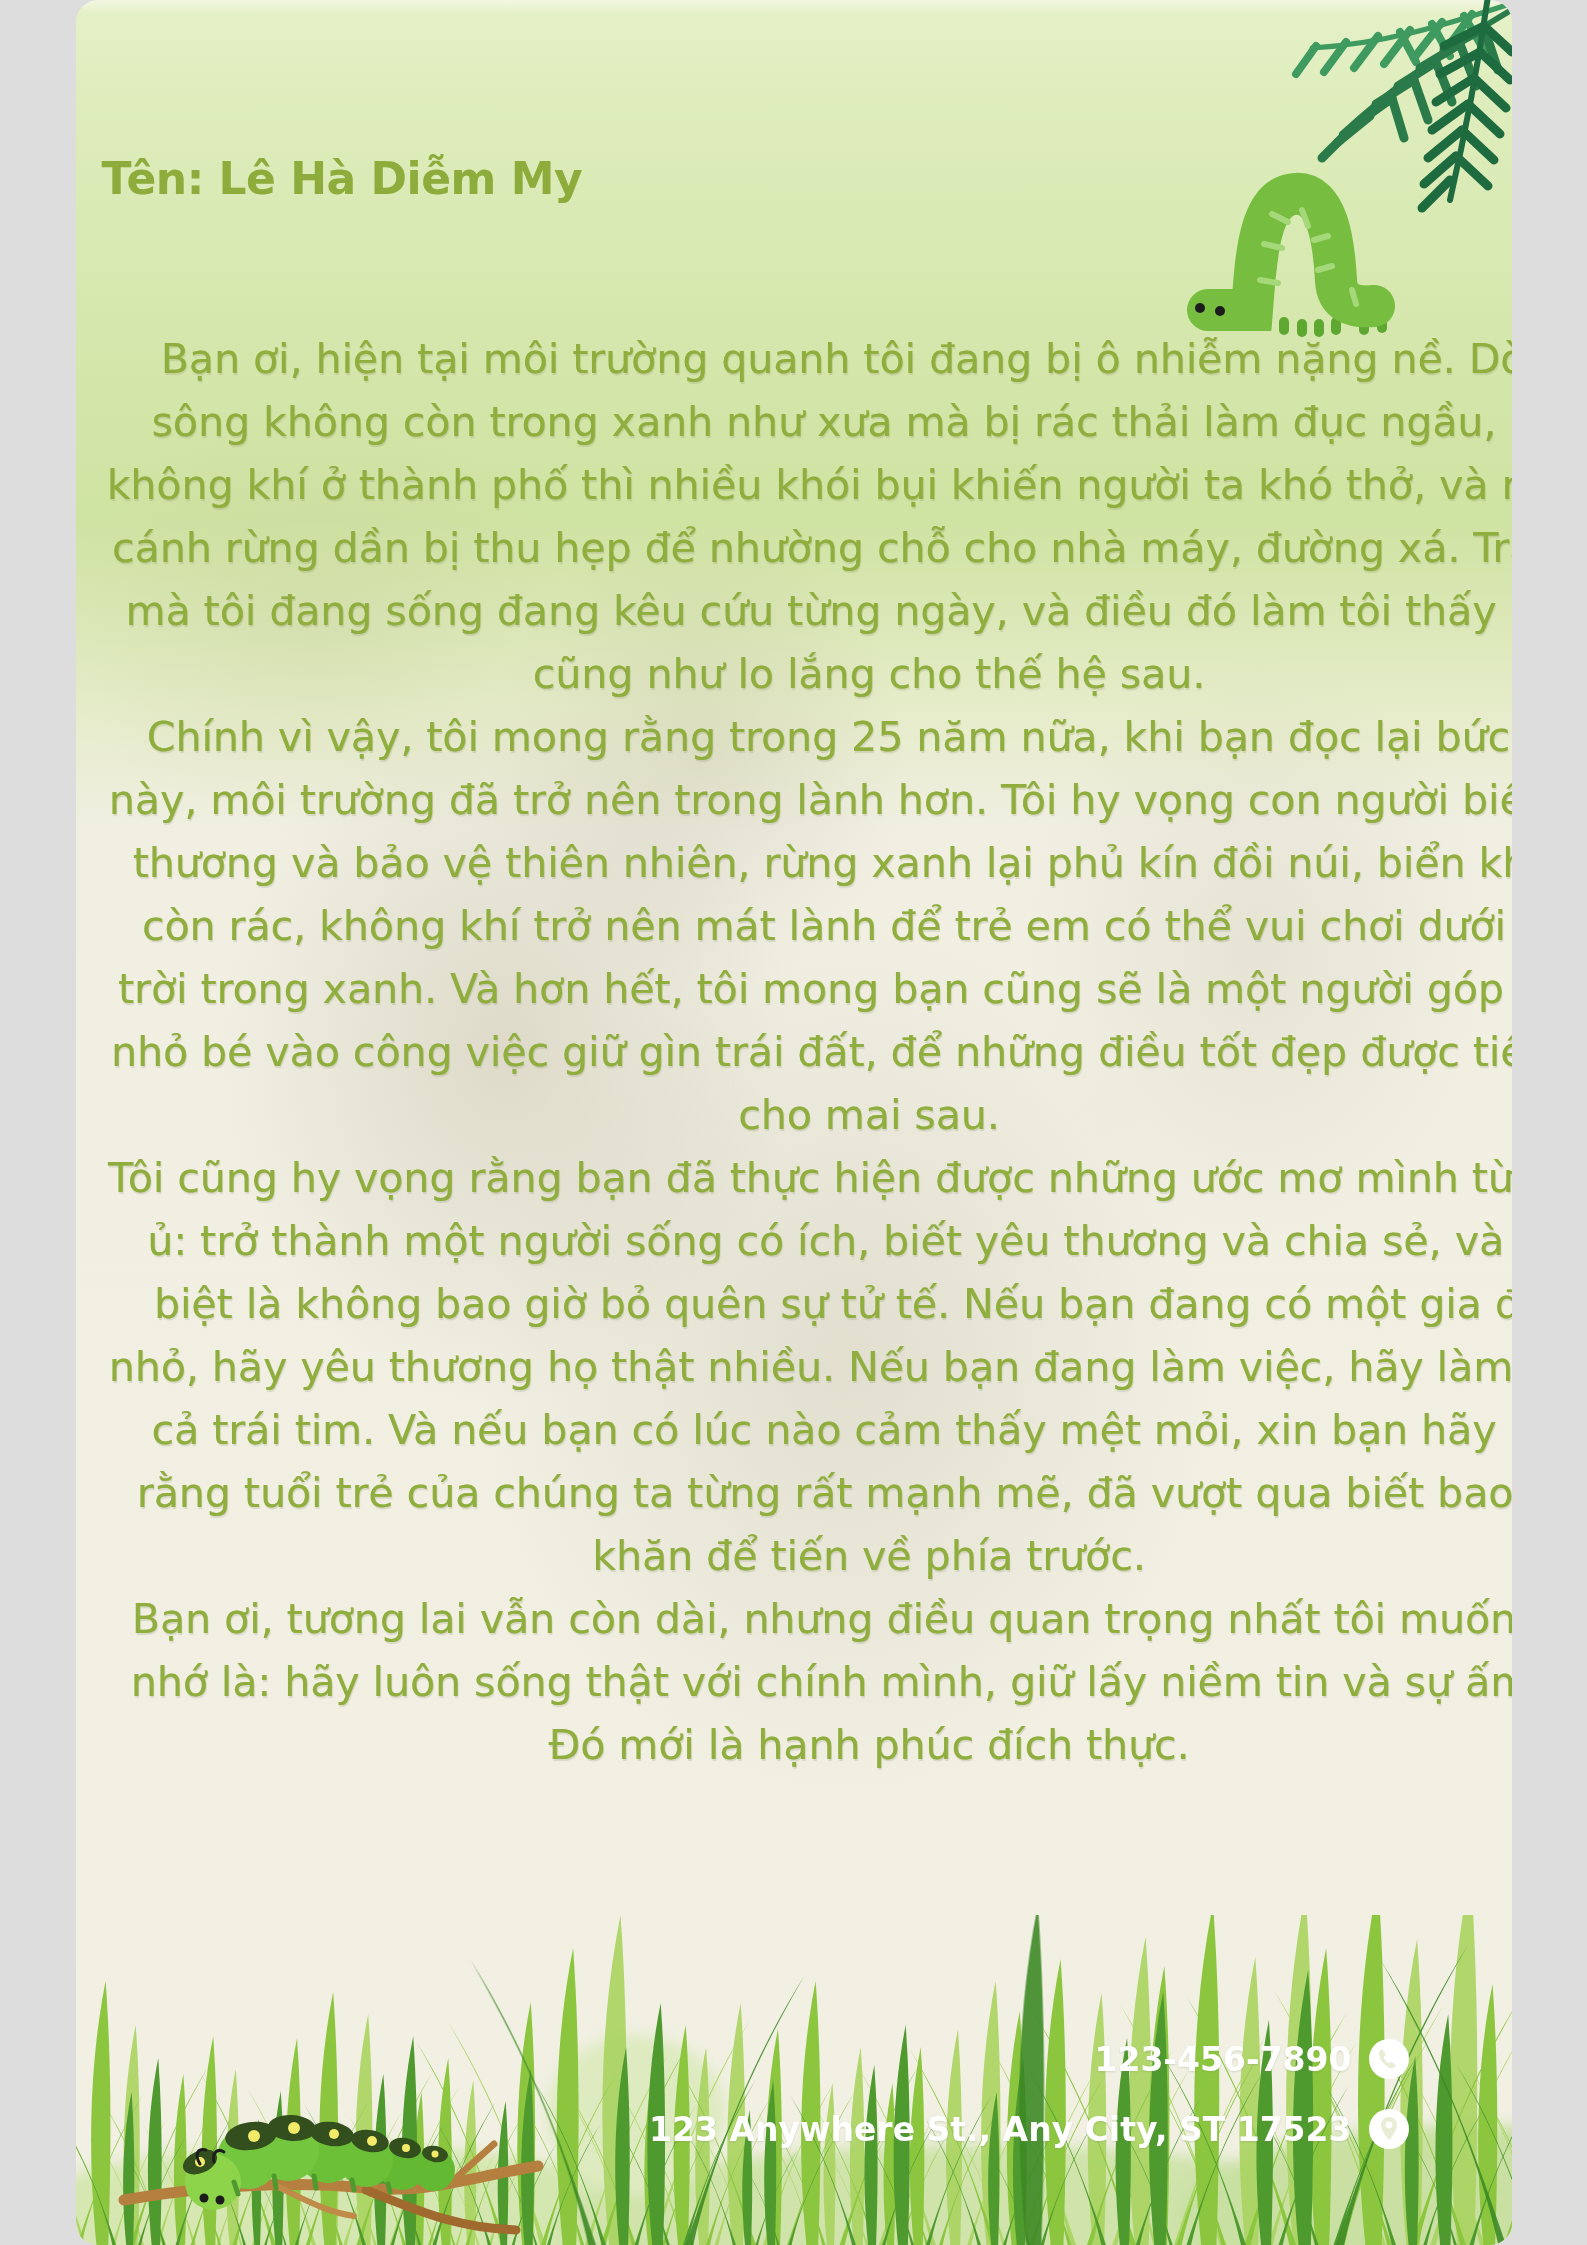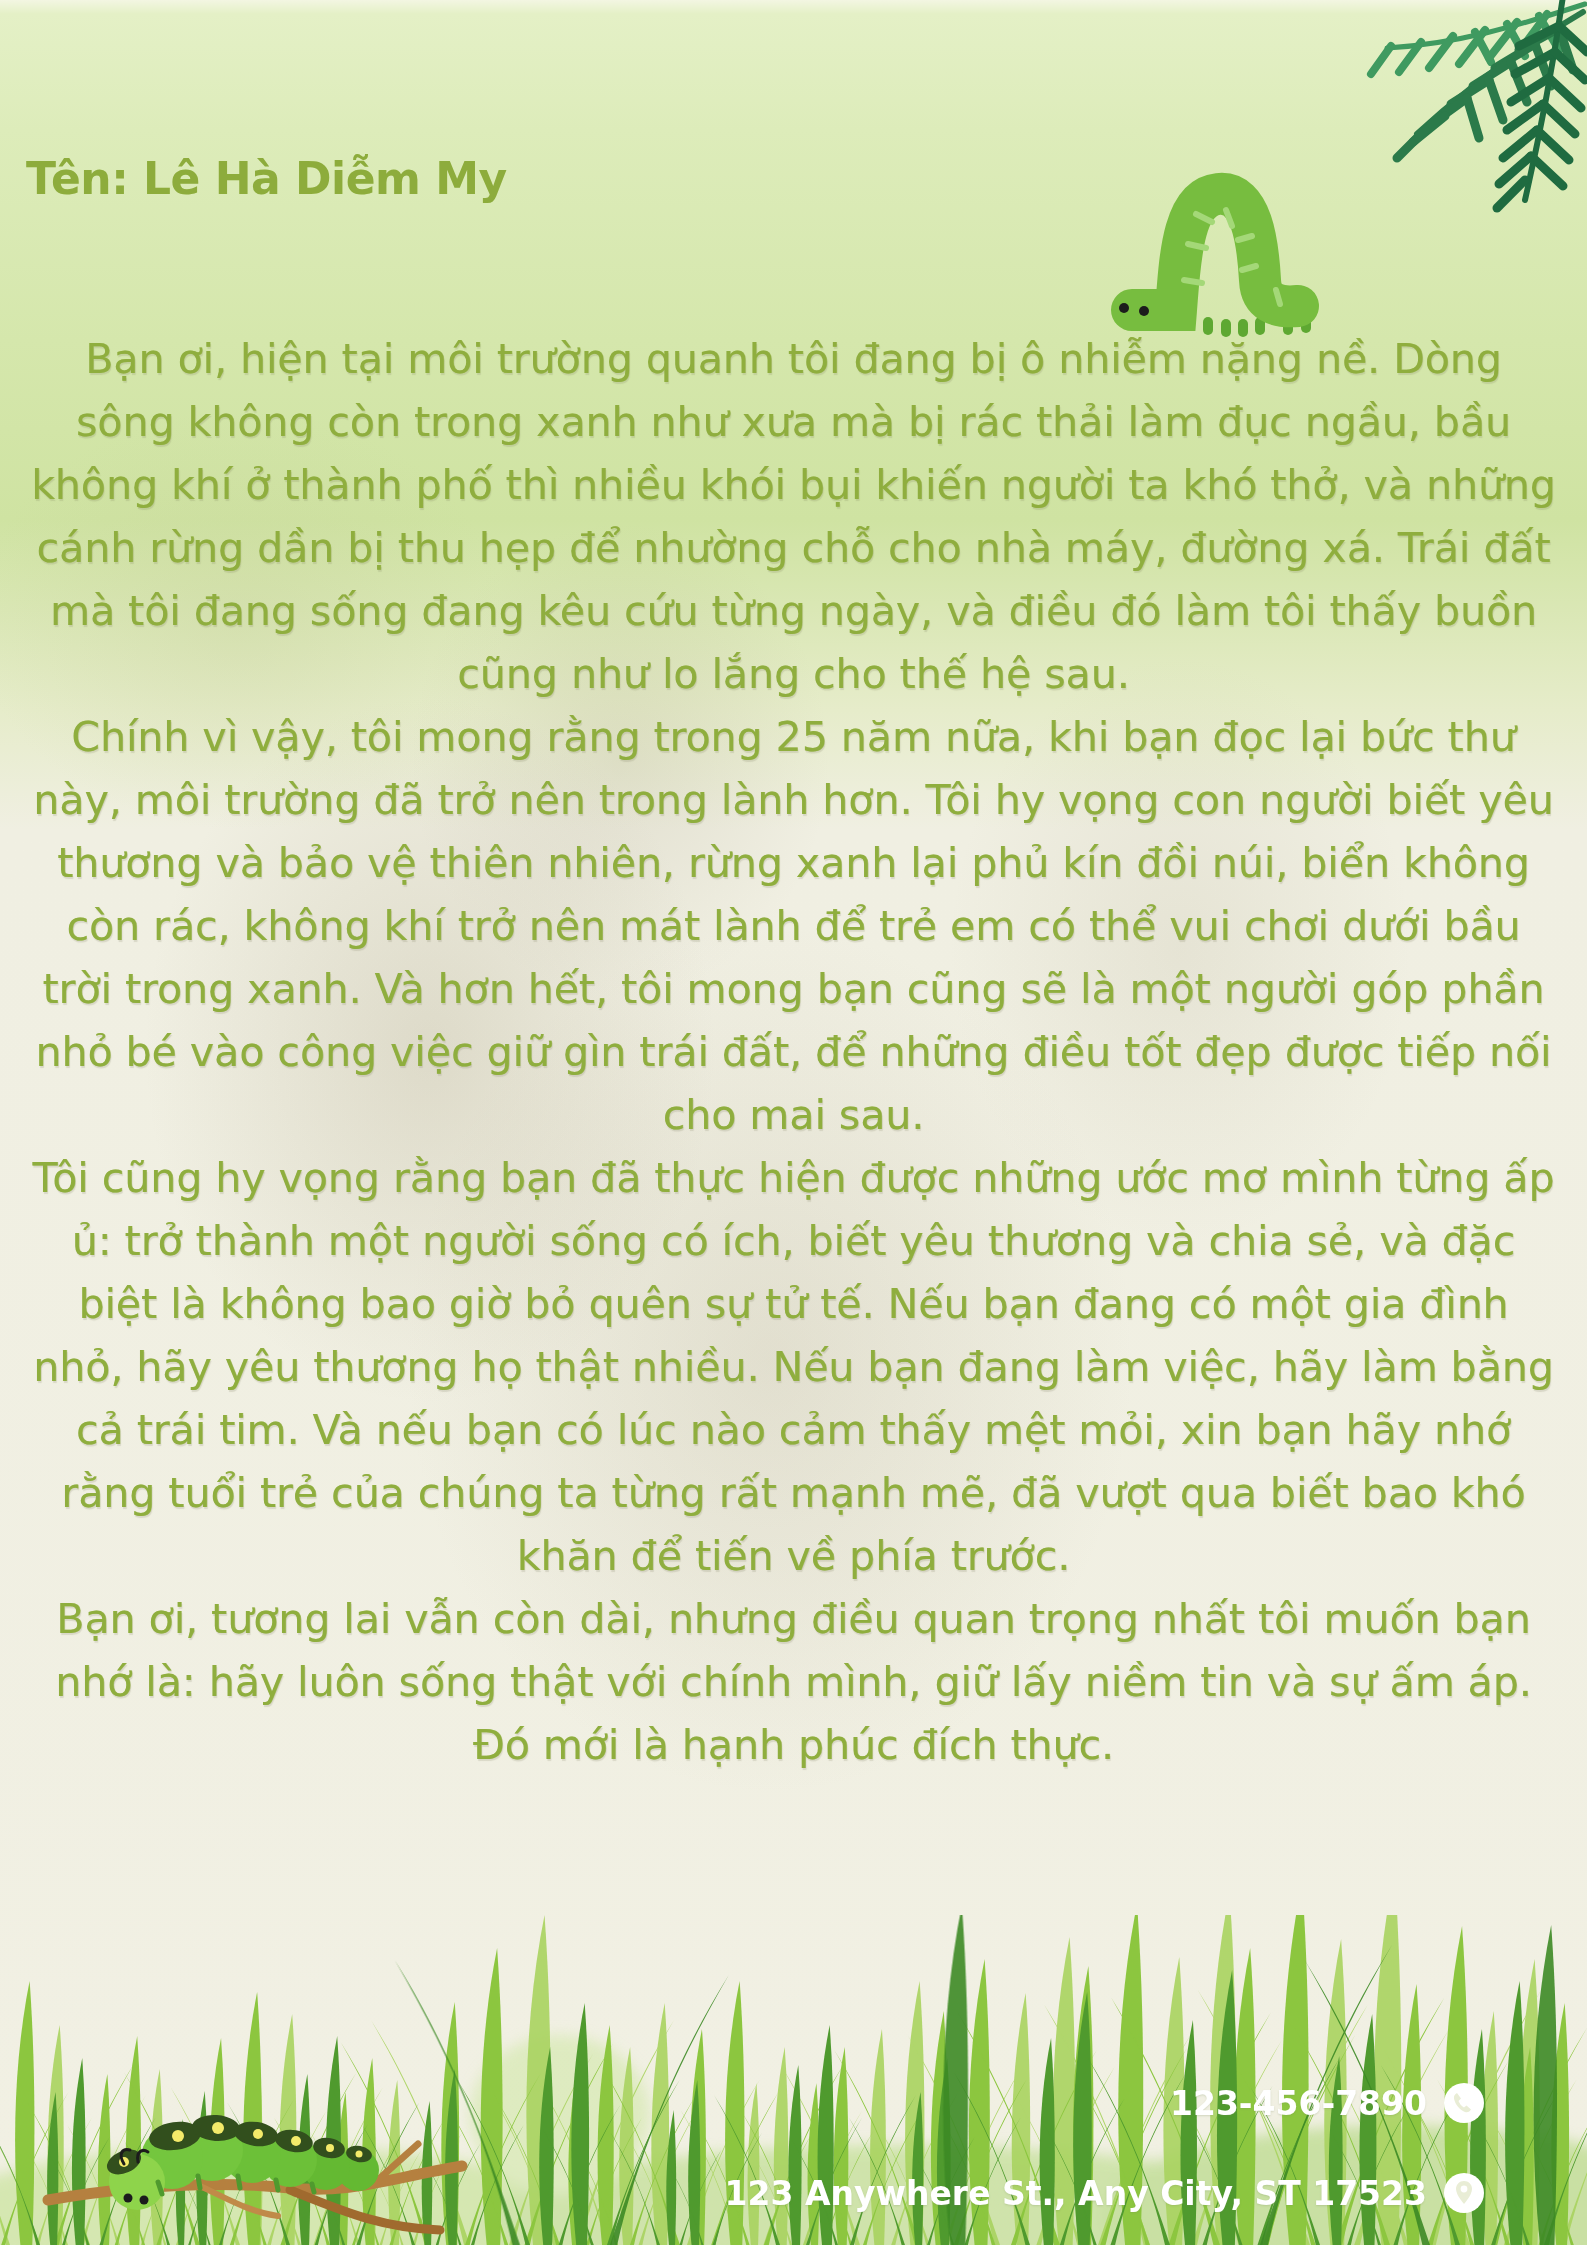--- a/index.html
+++ b/index.html
@@ -1,28 +1,29 @@
 <!DOCTYPE html>
 <html><head>
 <meta charset="utf-8">
 <style>
   html,body{margin:0;padding:0;background:#dddddd;}
   .page{
     position:relative;
-    width:1587px;height:2245px;
+    width:1436px;height:2245px;
     margin:0 auto;
     overflow:hidden;
     font-family:"DejaVu Sans",sans-serif;
     background:
       radial-gradient(ellipse 420px 520px at 430px 1050px, rgba(167,158,128,0.26), rgba(167,158,128,0) 68%),
       radial-gradient(ellipse 520px 620px at 770px 1360px, rgba(172,164,136,0.22), rgba(172,164,136,0) 70%),
       radial-gradient(ellipse 330px 420px at 1180px 950px, rgba(175,168,140,0.16), rgba(175,168,140,0) 70%),
       radial-gradient(ellipse 300px 340px at 620px 760px, rgba(160,152,124,0.18), rgba(160,152,124,0) 70%),
       radial-gradient(ellipse 380px 300px at 240px 620px, rgba(196,206,152,0.30), rgba(196,206,152,0) 70%),
       linear-gradient(180deg,#f3f6e2 0px,#e4f0c6 14px,#ddecba 130px,#d5e7ac 340px,#cfe3a2 520px,#e6ecca 710px,#f0efe2 830px,#f1f0e3 100%);
+    border-radius: 22px;
   }
   .student-info{
     position:absolute;top:14px;left:26px;right:420px;
     color:#8dac3c;
     font-weight:bold;
     font-size:44px;line-height:66px;
     letter-spacing:-0.5px;
     white-space:pre-wrap;
   }
   .student-info div{margin:0;}
@@ -39,21 +40,21 @@
   .grass{position:absolute;left:0;bottom:0;}
   .caterpillar{position:absolute;left:40px;top:2078px;}
   .contact{
     position:absolute;right:102px;top:2036px;
     color:#ffffff;
     font-size:33px;font-weight:bold;
     text-shadow:0 1px 2px rgba(120,140,90,0.25);
   }
   .contact-row{
     display:flex;align-items:center;justify-content:flex-end;
-    gap:16px;height:46px;margin-bottom:24px;margin-top:44px;
+    gap:16px;height:46px;margin-bottom:24px;
   }
   .contact-icon{flex:0 0 auto;}
 </style>
 </head>
 <body>
 
 <div class="page">
 
   <div class="student-info">
     <div>Tên: Lê Hà Diễm My</div>

